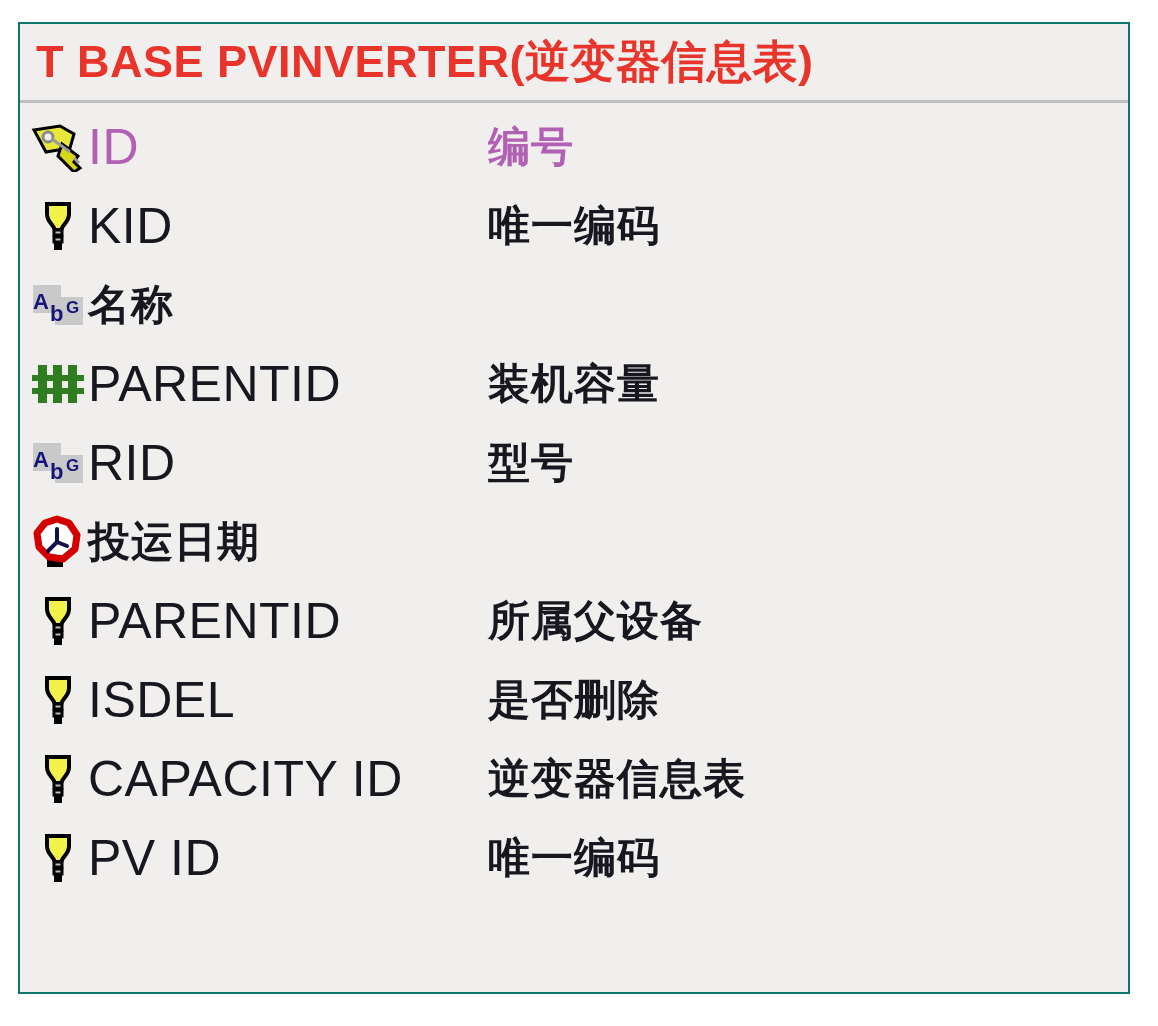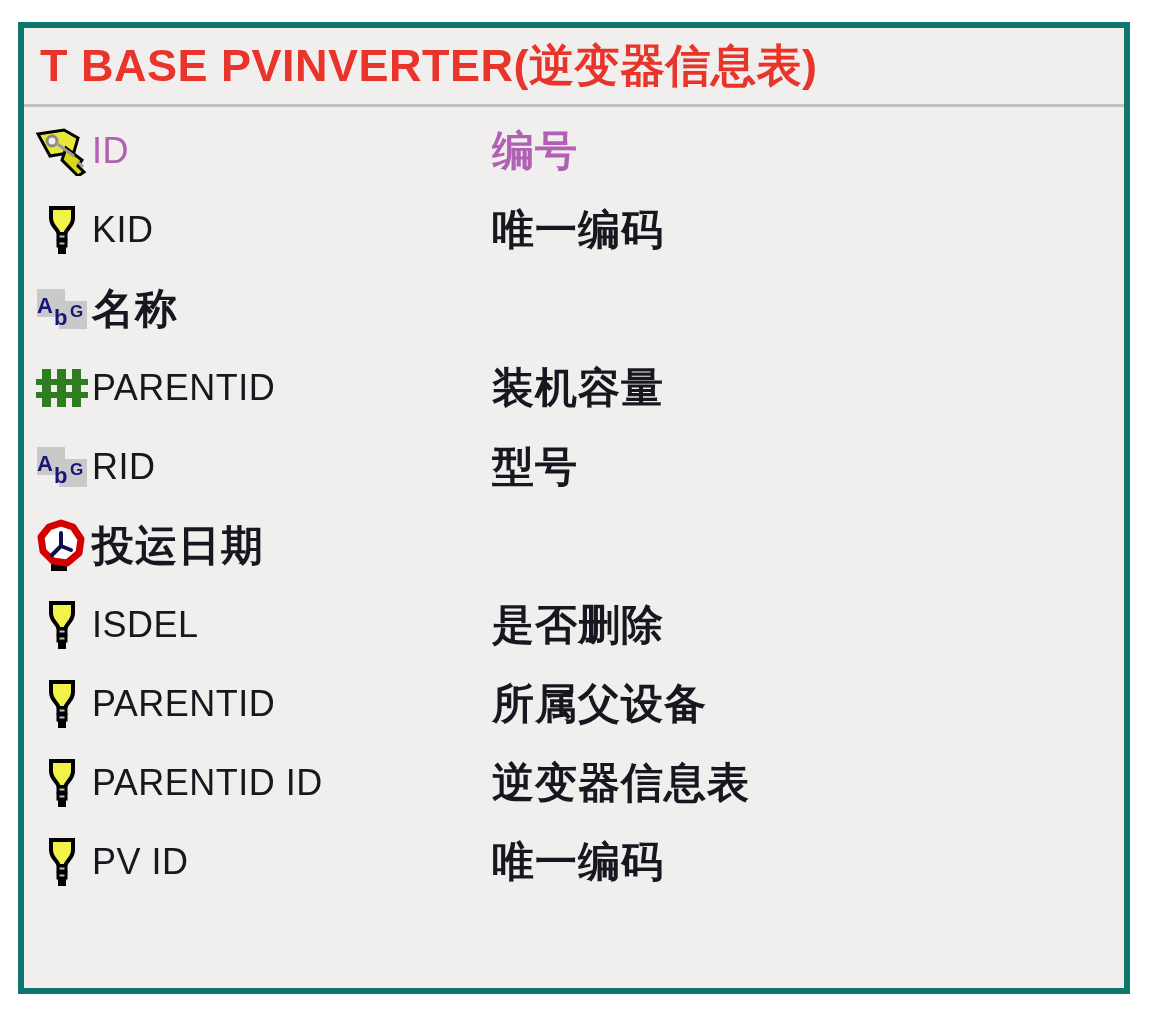--- a/index.html
+++ b/index.html
@@ -14,21 +14,21 @@
     overflow: hidden;
   }
 
   .entity-box {
     position: absolute;
     left: 18px;
     top: 22px;
     width: 1112px;
     height: 972px;
     background: #f0efed;
-    border: 6px solid #0f766e;
+    border: 2px solid #0f766e;
     box-sizing: border-box;
   }
 
   .entity-title {
     height: 76px;
     line-height: 76px;
     padding-left: 16px;
     font-size: 45px;
     font-weight: bold;
     letter-spacing: 0.5px;
@@ -54,21 +54,21 @@
     width: 60px;
     min-width: 60px;
     height: 58px;
     position: relative;
     display: flex;
     align-items: center;
     justify-content: center;
   }
 
   .field-name {
-    font-size: 36px;
+    font-size: 50px;
     color: #17171f;
     white-space: nowrap;
     width: 400px;
     min-width: 400px;
     overflow: hidden;
     letter-spacing: 0.5px;
   }
 
   .field-desc {
     font-size: 42px;
@@ -192,47 +192,47 @@
 
     <div class="field-row">
       <span class="field-icon">
         <svg class="icon-bulb" viewBox="0 0 34 52">
           <path d="M6 4 L28 4 L28 14 C28 22 22 24 20 30 L14 30 C12 24 6 22 6 14 Z" fill="#f2f24a" stroke="#000" stroke-width="4"></path>
           <rect x="13" y="30" width="8" height="5" fill="#bcbcbc" stroke="#000" stroke-width="3"></rect>
           <rect x="13" y="37" width="8" height="5" fill="#bcbcbc" stroke="#000" stroke-width="3"></rect>
           <rect x="13" y="43" width="8" height="7" fill="#000"></rect>
         </svg>
       </span>
+      <span class="field-name">PARENTID</span>
+      <span class="field-desc">所属父设备</span>
+    </div>
+
+    <div class="field-row">
+      <span class="field-icon">
+        <svg class="icon-bulb" viewBox="0 0 34 52">
+          <path d="M6 4 L28 4 L28 14 C28 22 22 24 20 30 L14 30 C12 24 6 22 6 14 Z" fill="#f2f24a" stroke="#000" stroke-width="4"></path>
+          <rect x="13" y="30" width="8" height="5" fill="#bcbcbc" stroke="#000" stroke-width="3"></rect>
+          <rect x="13" y="37" width="8" height="5" fill="#bcbcbc" stroke="#000" stroke-width="3"></rect>
+          <rect x="13" y="43" width="8" height="7" fill="#000"></rect>
+        </svg>
+      </span>
       <span class="field-name">ISDEL</span>
       <span class="field-desc">是否删除</span>
     </div>
 
     <div class="field-row">
       <span class="field-icon">
         <svg class="icon-bulb" viewBox="0 0 34 52">
           <path d="M6 4 L28 4 L28 14 C28 22 22 24 20 30 L14 30 C12 24 6 22 6 14 Z" fill="#f2f24a" stroke="#000" stroke-width="4"></path>
           <rect x="13" y="30" width="8" height="5" fill="#bcbcbc" stroke="#000" stroke-width="3"></rect>
           <rect x="13" y="37" width="8" height="5" fill="#bcbcbc" stroke="#000" stroke-width="3"></rect>
           <rect x="13" y="43" width="8" height="7" fill="#000"></rect>
         </svg>
       </span>
-      <span class="field-name">PARENTID</span>
-      <span class="field-desc">所属父设备</span>
-    </div>
-
-    <div class="field-row">
-      <span class="field-icon">
-        <svg class="icon-bulb" viewBox="0 0 34 52">
-          <path d="M6 4 L28 4 L28 14 C28 22 22 24 20 30 L14 30 C12 24 6 22 6 14 Z" fill="#f2f24a" stroke="#000" stroke-width="4"></path>
-          <rect x="13" y="30" width="8" height="5" fill="#bcbcbc" stroke="#000" stroke-width="3"></rect>
-          <rect x="13" y="37" width="8" height="5" fill="#bcbcbc" stroke="#000" stroke-width="3"></rect>
-          <rect x="13" y="43" width="8" height="7" fill="#000"></rect>
-        </svg>
-      </span>
-      <span class="field-name">PARENTID ID</span>
+      <span class="field-name">CAPACITY ID</span>
       <span class="field-desc">逆变器信息表</span>
     </div>
 
     <div class="field-row">
       <span class="field-icon">
         <svg class="icon-bulb" viewBox="0 0 34 52">
           <path d="M6 4 L28 4 L28 14 C28 22 22 24 20 30 L14 30 C12 24 6 22 6 14 Z" fill="#f2f24a" stroke="#000" stroke-width="4"></path>
           <rect x="13" y="30" width="8" height="5" fill="#bcbcbc" stroke="#000" stroke-width="3"></rect>
           <rect x="13" y="37" width="8" height="5" fill="#bcbcbc" stroke="#000" stroke-width="3"></rect>
           <rect x="13" y="43" width="8" height="7" fill="#000"></rect>

